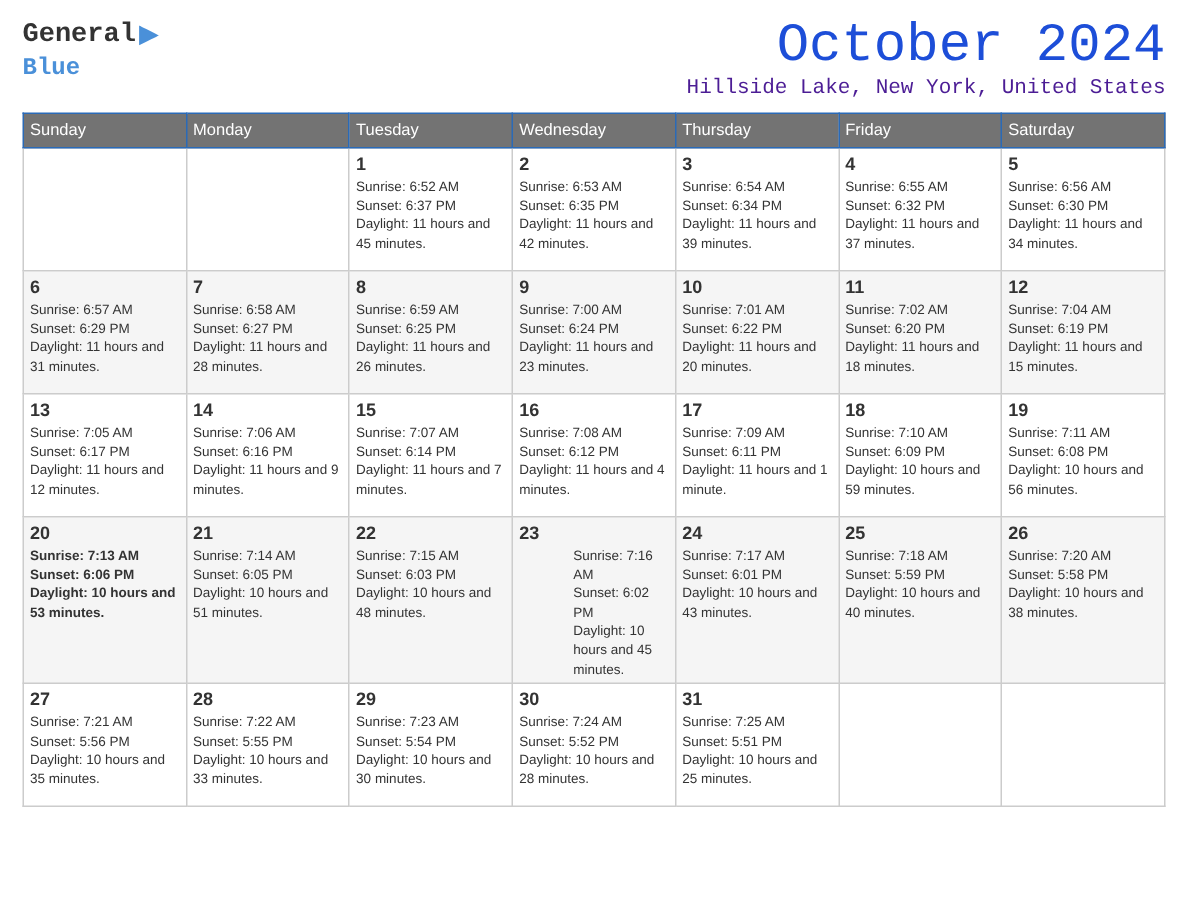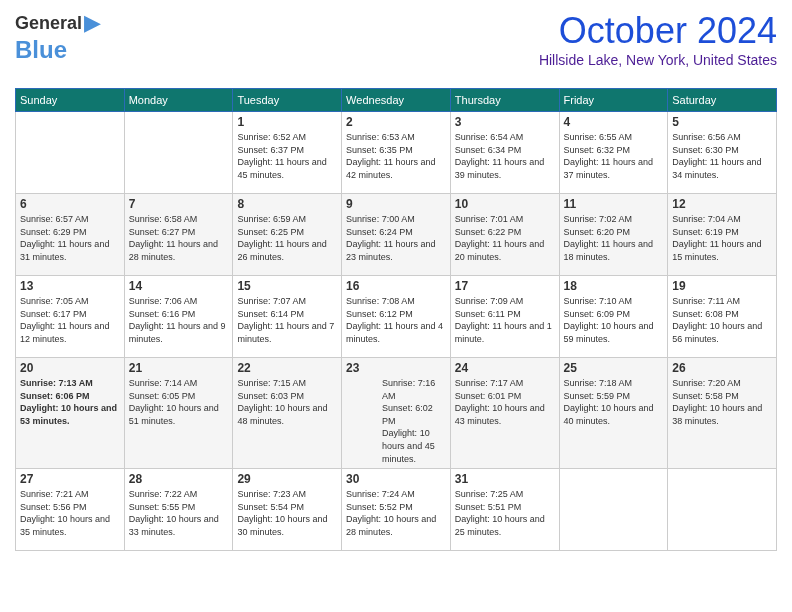--- a/index.html
+++ b/index.html
@@ -12,21 +12,22 @@
     }
     .container {
       width: 792px;
       height: 612px;
       padding: 10px 15px;
     }
     .header {
       display: flex;
       justify-content: space-between;
       align-items: flex-start;
-      margin-bottom: 20px;
+      margin-bottom: 8px;
+      font-family: Liberation Mono, monospace;
     }
     .logo {
       display: flex;
       flex-direction: column;
       align-items: flex-start;
     }
     .logo-text {
       display: flex;
       align-items: center;
     }
@@ -34,21 +35,21 @@
       font-size: 18px;
       font-weight: bold;
       color: #333;
     }
     .logo-blue-arrow {
       color: #4a90d9;
       font-size: 22px;
       margin-left: 2px;
     }
     .logo-blue {
-      font-size: 24px;
+      font-size: 16px;
       font-weight: bold;
       color: #4a90d9;
     }
     .title-section {
       text-align: right;
     }
     .month-title {
       font-size: 36px;
       color: #1d4ed8;
       font-weight: normal;
@@ -56,21 +57,21 @@
     .location {
       font-size: 14px;
       color: #4c1d95;
     }
     .calendar {
       width: 100%;
       border-collapse: collapse;
       font-size: 10px;
     }
     .calendar th {
-      background: #0f766e;
+      background: #737373;
       color: white;
       padding: 5px 4px;
       text-align: left;
       font-size: 11px;
       font-weight: normal;
       border: 1px solid #2a6ab7;
     }
     .calendar td {
       border: 1px solid #ccc;
       padding: 3px 4px;

